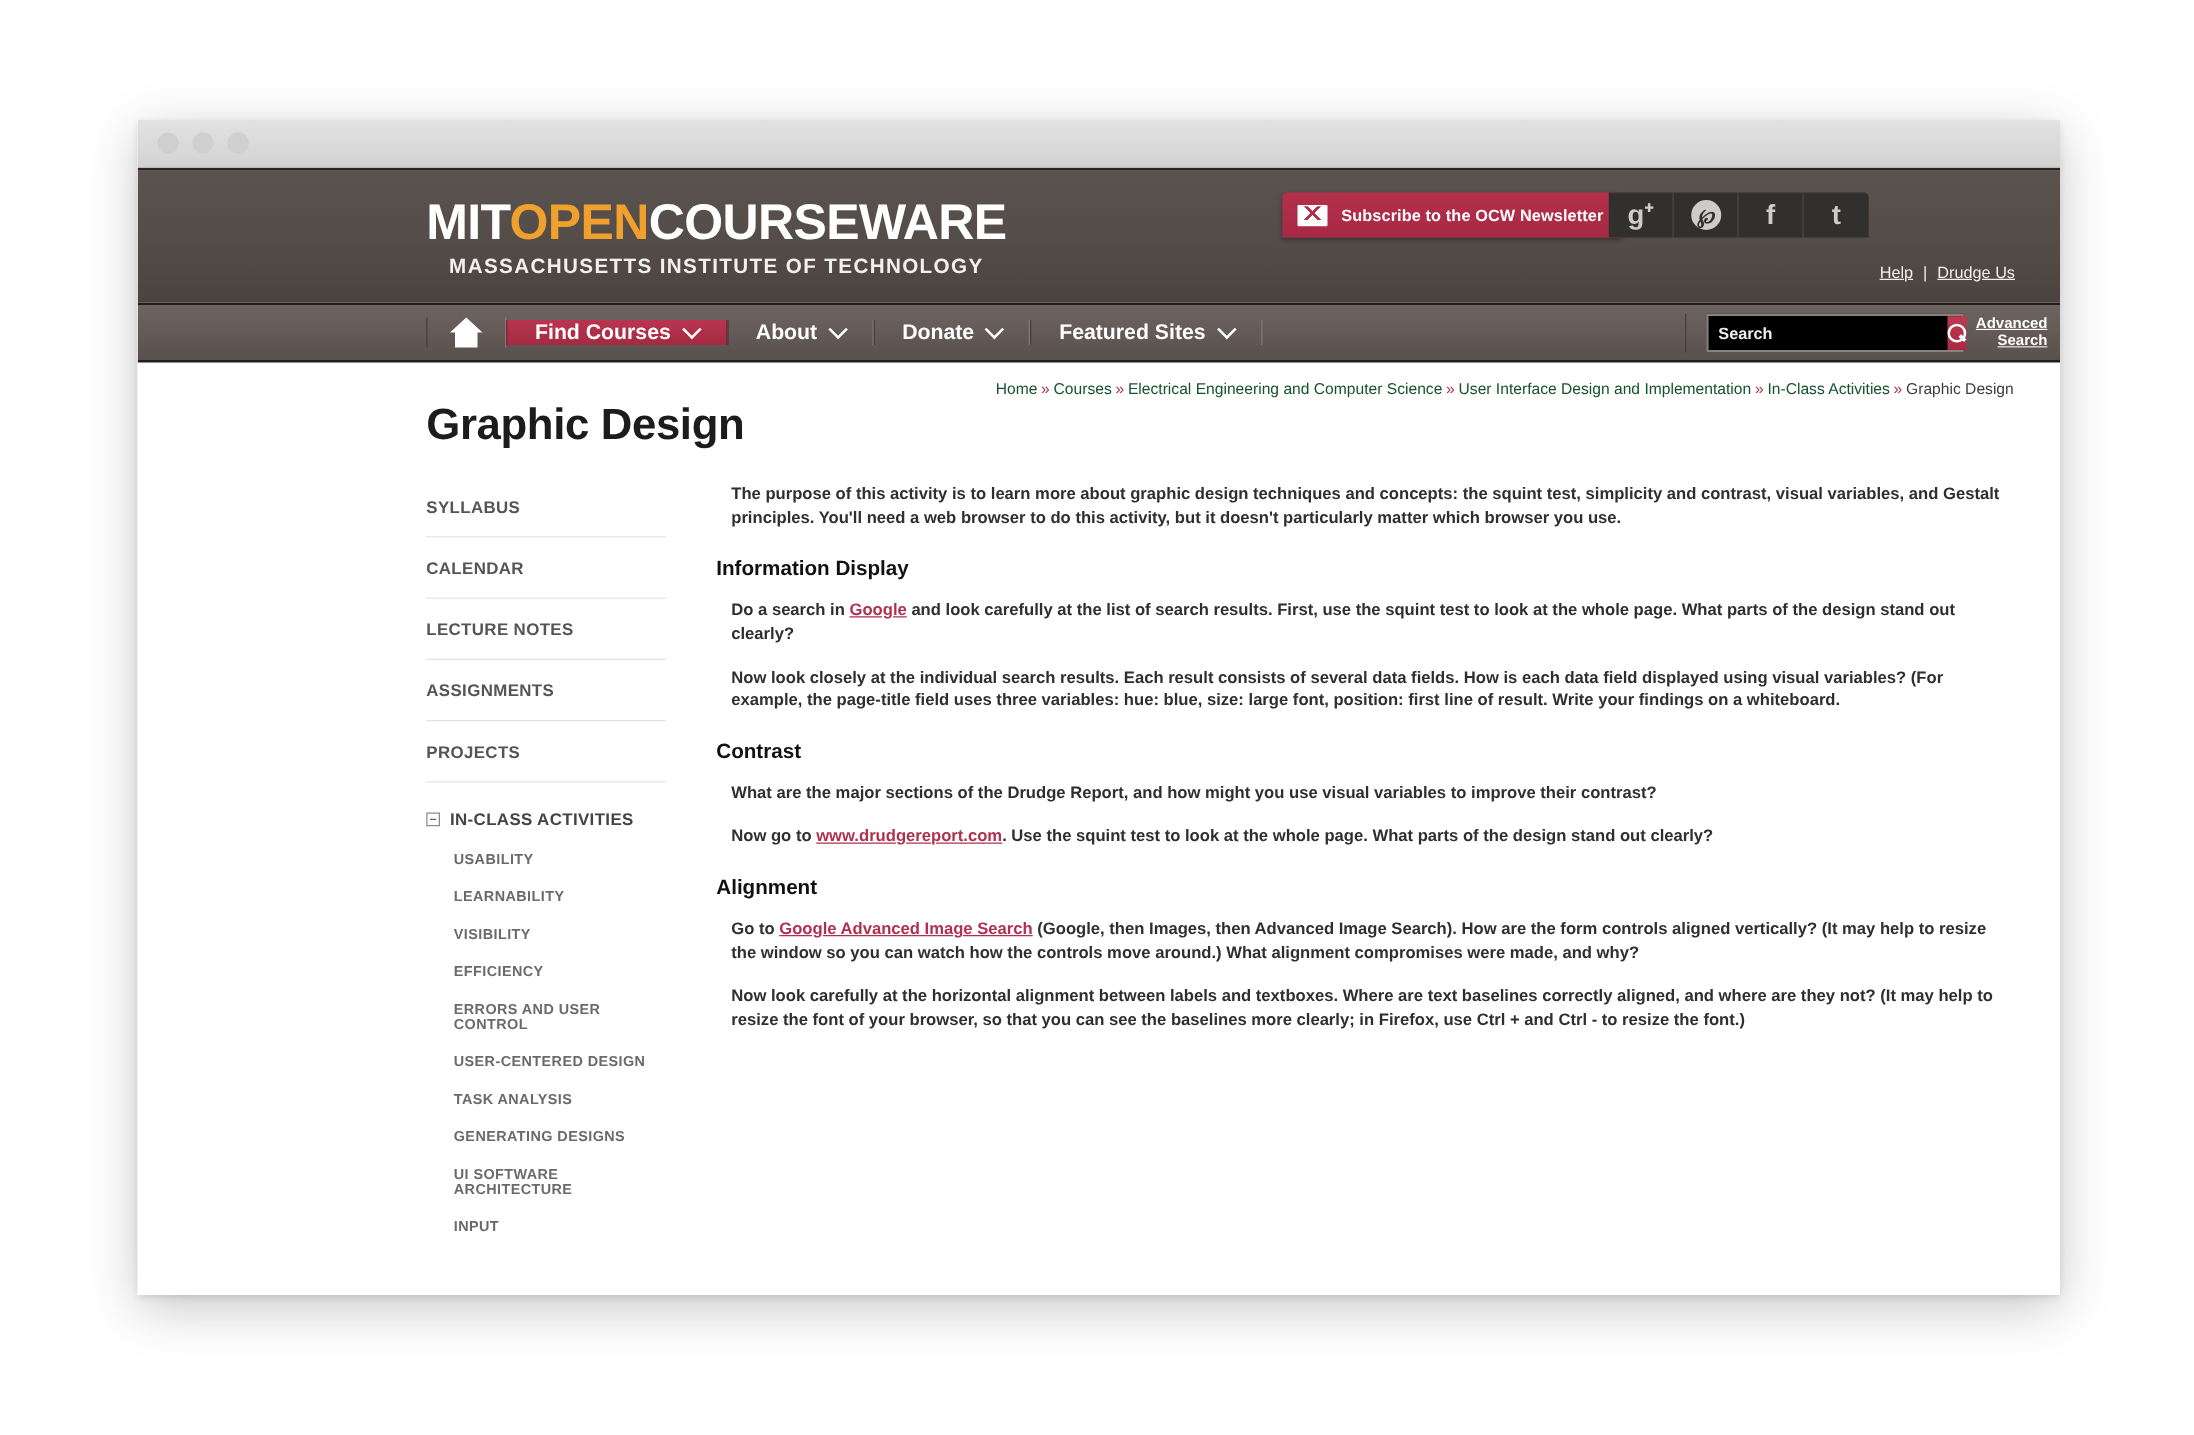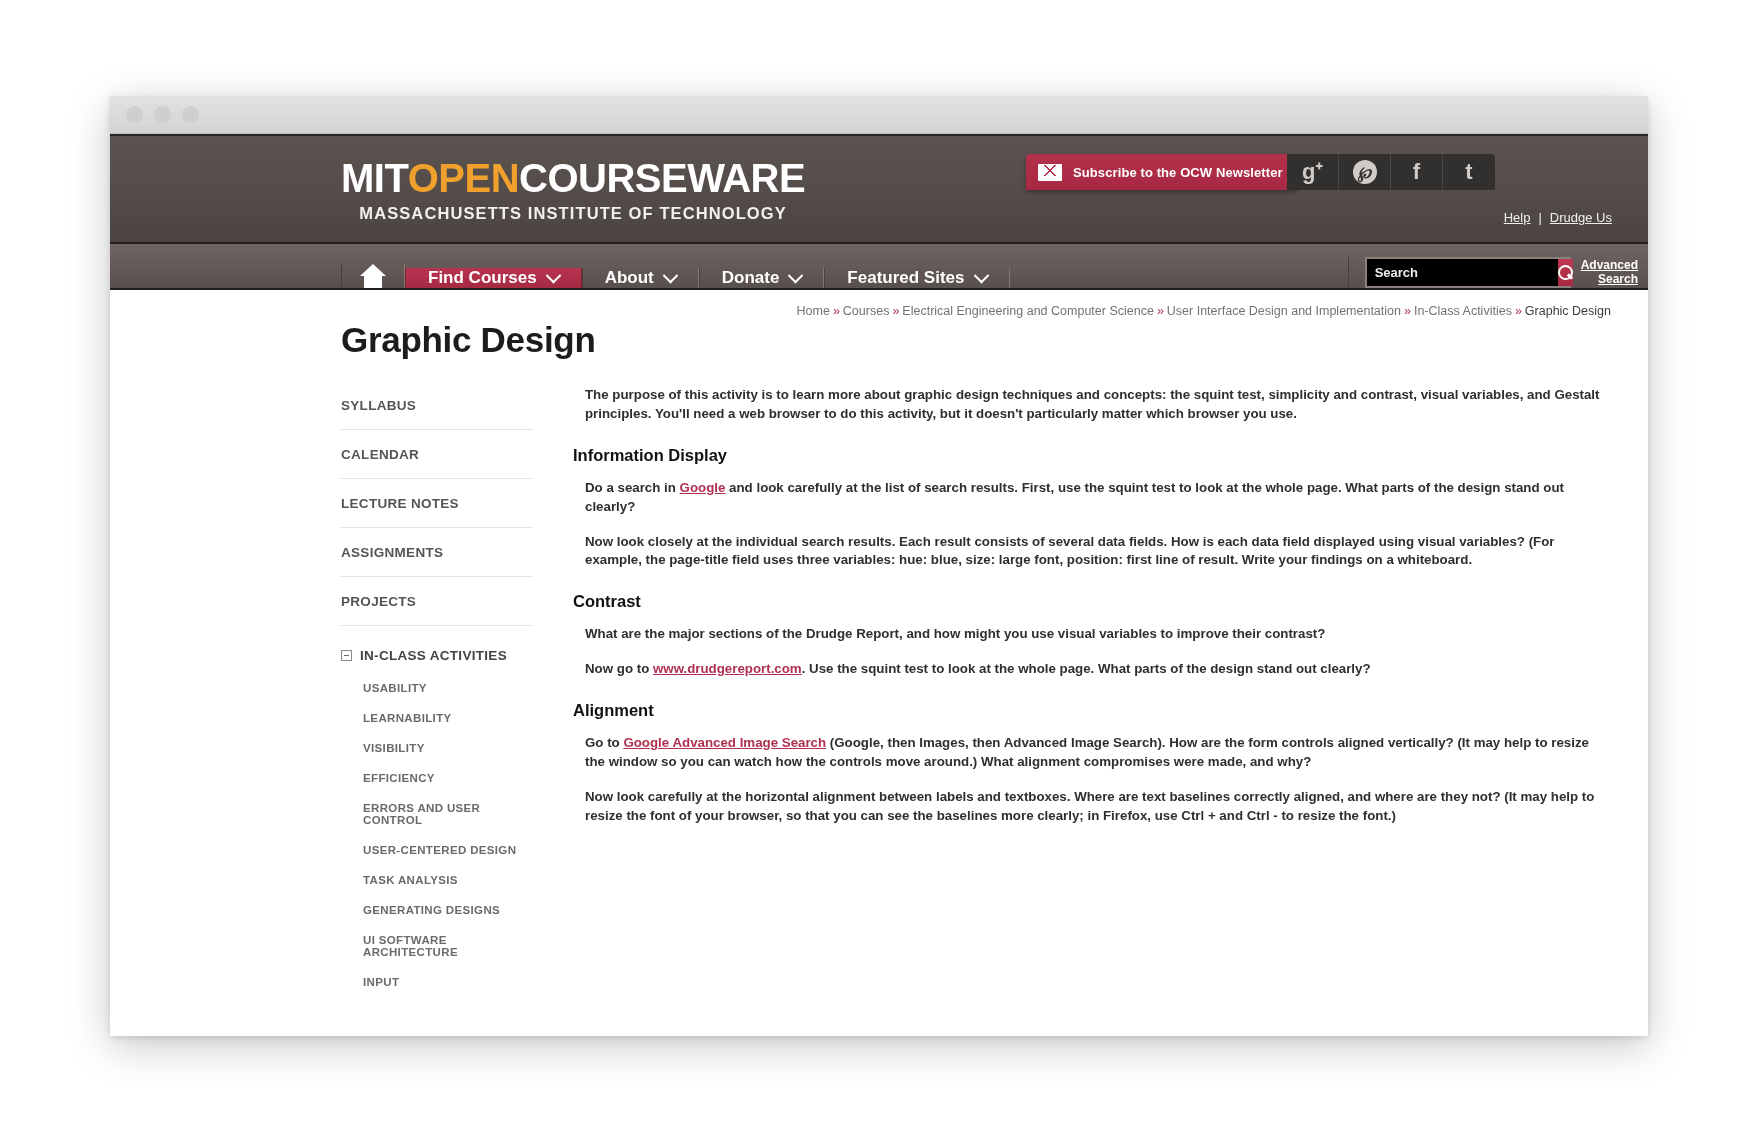--- a/index.html
+++ b/index.html
@@ -121,21 +121,21 @@
   .header-links a { color: #f0eeec; text-decoration: underline; cursor: pointer; }
   .header-links .sep { margin: 0 8px; text-decoration: none; }
 
   
   .navbar {
     position: relative;
     height: 48px;
     background: linear-gradient(to bottom, #6d6360 0%, #645a57 50%, #58504d 100%);
     border-top: 2px solid #241f1e;
     border-bottom: 2px solid #241f1e;
-    display: flex; align-items: flex-end;
+    display: flex; align-items: center;
   }
   .nav-spacer { width: 231px; flex: none; }
   .nav-item {
     display: flex; align-items: center; justify-content: center;
     padding: 0 22px;
     color: #ffffff; font-size: 17px; font-weight: bold;
     border-left: 1px solid #463f3d;
     border-right: 1px solid #837874;
     cursor: pointer; white-space: nowrap;
   }
@@ -202,21 +202,21 @@
     cursor: pointer;
   }
 
   
   .content { position: relative; background: #fff; padding: 0; }
 
   .breadcrumb {
     position: absolute; right: 37px; top: 14px;
     font-size: 12.5px; color: #3d3d3d; white-space: nowrap;
   }
-  .breadcrumb a { color: #737373; text-decoration: none; cursor: pointer; }
+  .breadcrumb a { color: #14532d; text-decoration: none; cursor: pointer; }
   .breadcrumb .sep { color: #b03050; margin: 0 3px; }
   .breadcrumb .current { color: #3d3d3d; }
 
   .page-title {
     position: absolute; left: 231px; top: 30px;
     font-size: 35px; font-weight: bold; color: #1c1c1c;
     letter-spacing: -0.3px;
   }
 
   .columns { position: absolute; left: 231px; top: 92px; right: 36px; display: flex; }

